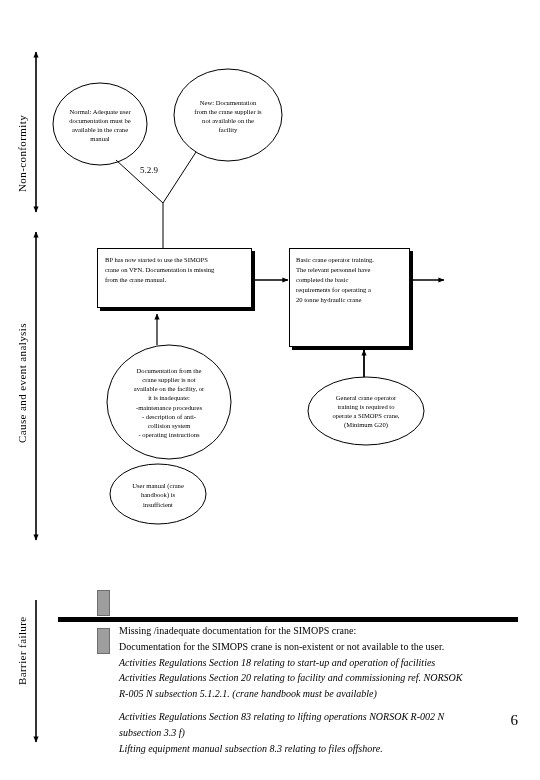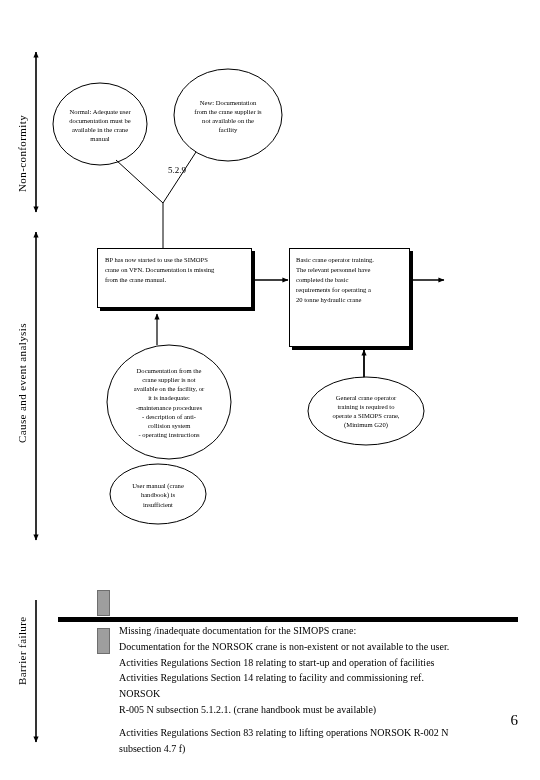--- a/index.html
+++ b/index.html
@@ -75,21 +75,20 @@
     font-family: "Liberation Serif", serif;
   }
 
   
   #junction-label {
     position: absolute;
     left: 140px;
     top: 165px;
     font-size: 9px;
     font-family: "Liberation Serif", serif;
-    margin-left: 28px;
   }
 
   
   #barrier-bar {
     position: absolute;
     left: 58px;
     top: 617px;
     width: 460px;
     height: 5px;
     background: #000;
@@ -109,21 +108,21 @@
   #bottom-text {
     position: absolute;
     left: 119px;
     top: 623px;
     width: 345px;
     font-size: 10px;
     line-height: 1.58;
     font-family: "Liberation Serif", serif;
   }
   #bottom-text .plain  { font-style: normal; }
-  #bottom-text .ital   { }
+  #bottom-text .ital   { font-style: italic; }
   #bottom-text .gapline { display: block; height: 7px; }
 
   
   #page-number {
     position: absolute;
     right: 22px;
     top: 712px;
     font-size: 15px;
     font-family: "Liberation Serif", serif;
   }
@@ -234,24 +233,25 @@
     </div>
 
   <div id="junction-label">5.2.9</div>
 
   <div id="barrier-bar"></div>
   <div class="barrier-block" id="barrier-block-top"></div>
   <div class="barrier-block" id="barrier-block-bottom"></div>
 
   <div id="bottom-text">
       <div class="plain">Missing /inadequate documentation for the  SIMOPS crane:</div>
-      <div class="plain">Documentation for the NORSOK crane is non-existent or not available to the user.</div>
+      <div class="plain">Documentation for the SIMOPS crane is non-existent or not available to the user.</div>
       <div class="ital">Activities Regulations Section 18 relating to start-up and operation of facilities</div>
-      <div class="ital">Activities Regulations Section  14 relating to facility and commissioning ref. NORSOK</div>
+      <div class="ital">Activities Regulations Section  20 relating to facility and commissioning ref. NORSOK</div>
       <div class="ital">R-005 N subsection 5.1.2.1. (crane handbook must be available)</div>
       <span class="gapline"></span>
       <div class="ital">Activities Regulations Section 83 relating to lifting operations NORSOK R-002 N</div>
-      <div class="ital">subsection 4.7 f)</div>
+      <div class="ital">subsection 3.3 f)</div>
+      <div class="ital">Lifting equipment manual subsection 8.3 relating to files offshore.</div>
     </div>
 
   <div id="page-number">6</div>
 
 </div>
 
 </body></html>

